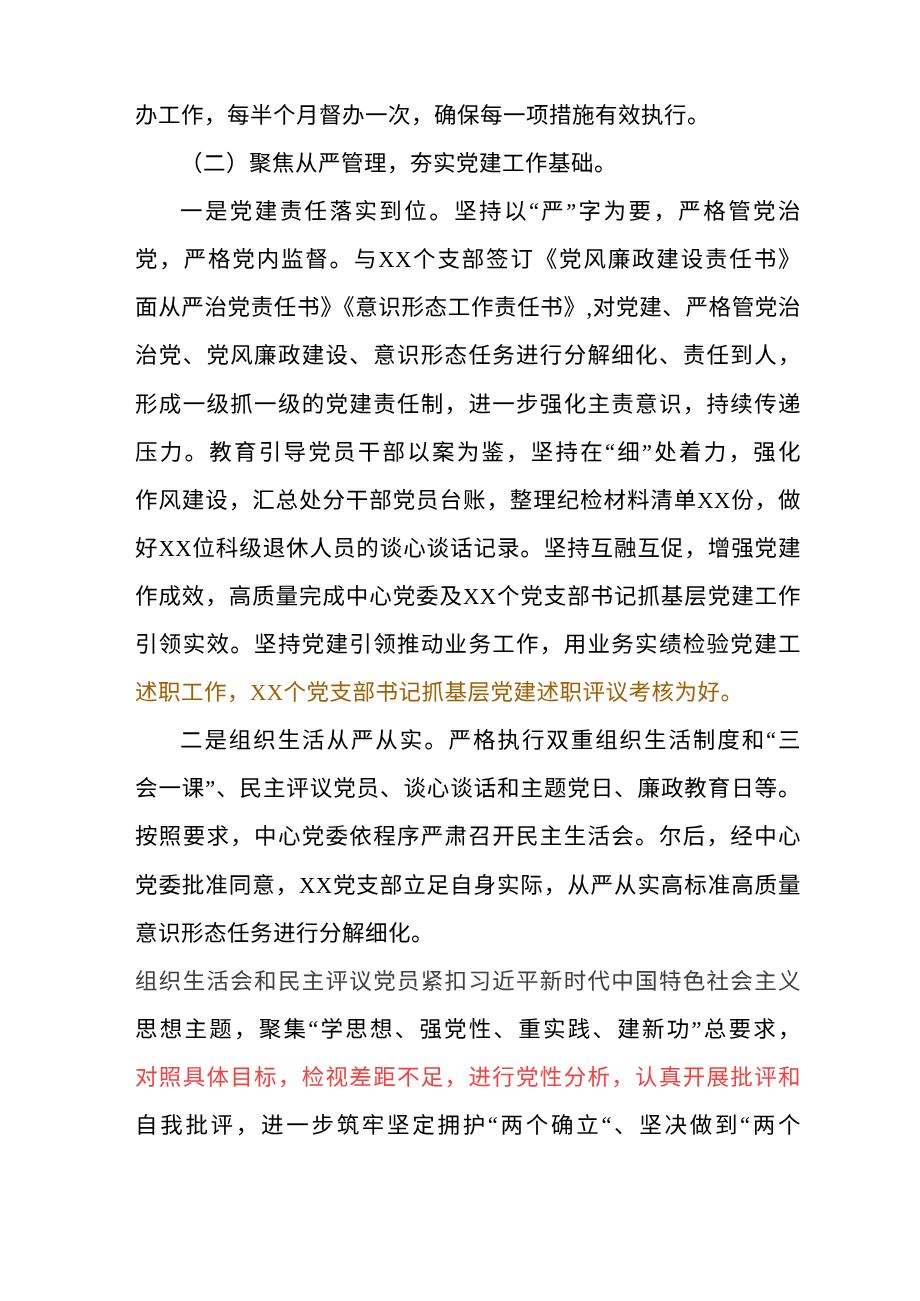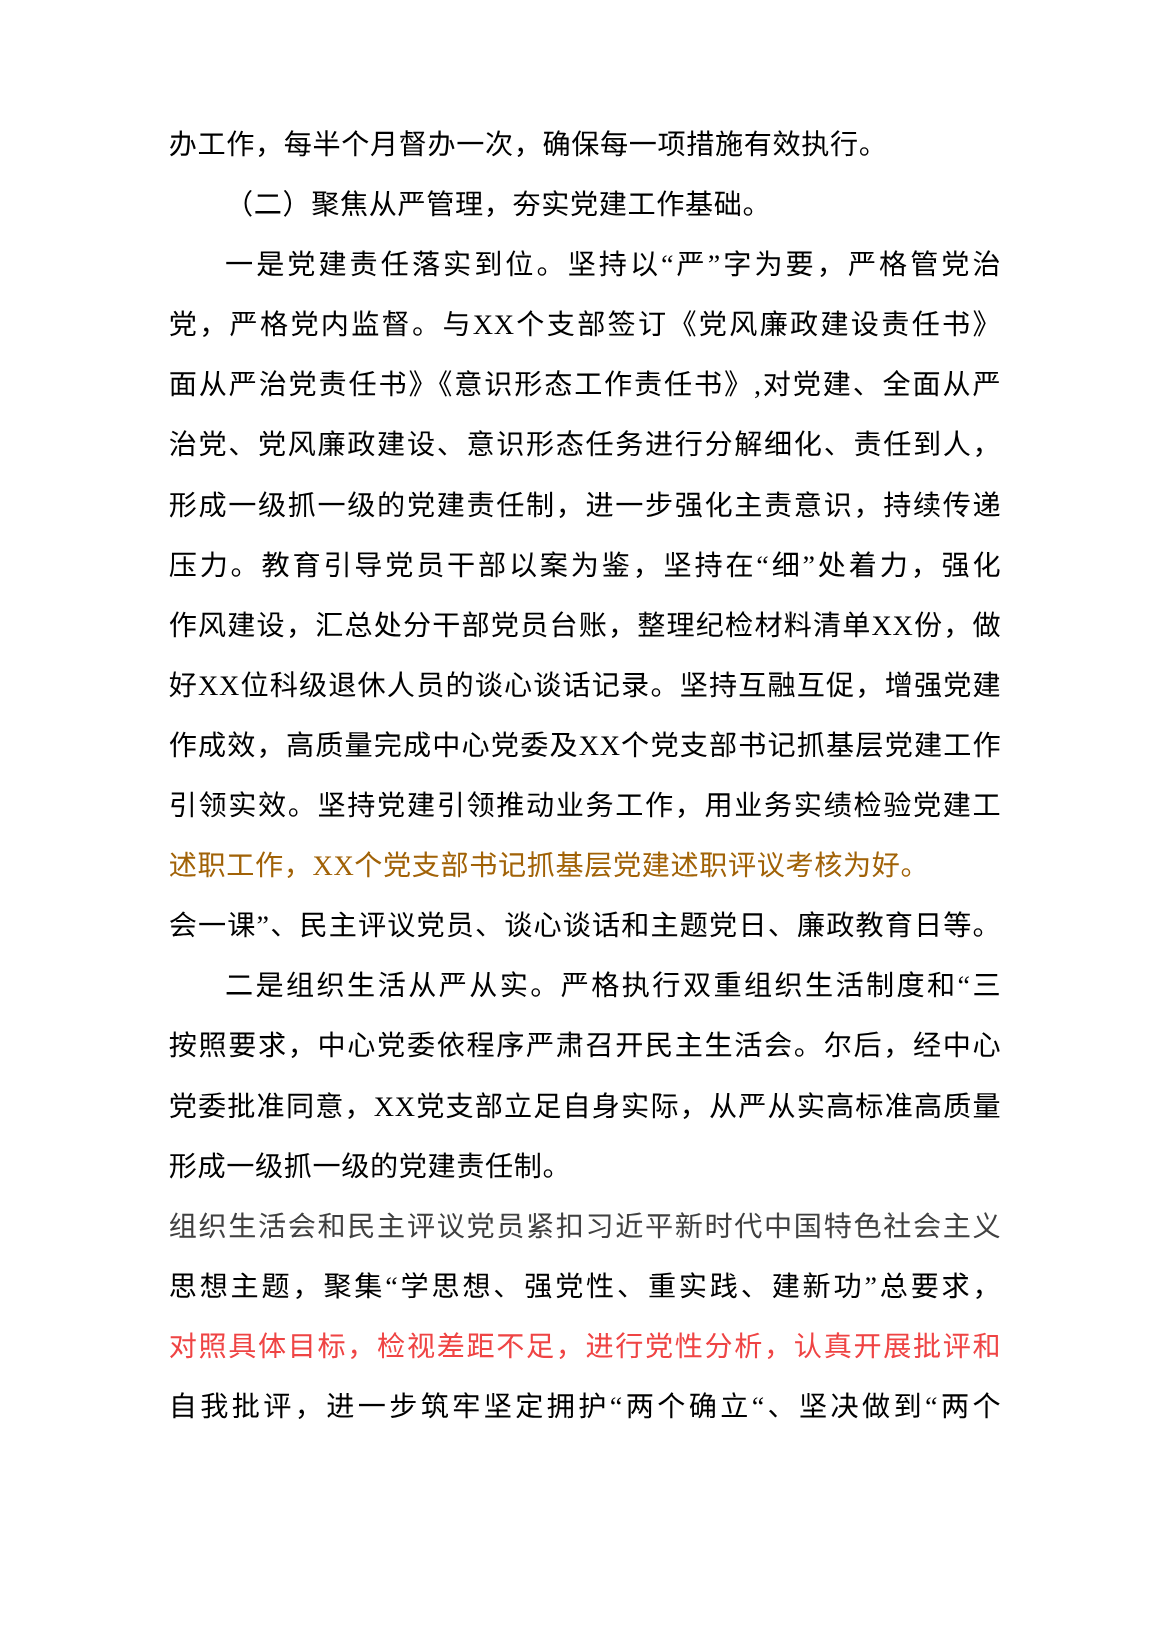--- a/index.html
+++ b/index.html
@@ -46,32 +46,32 @@
 </head>
 <body style="background: rgb(255, 255, 255);">
 
 <main class="page">
   <div class="text-block">
 
   <div class="line flush" style="color: rgb(0, 0, 0);">办工作，每半个月督办一次，确保每一项措施有效执行。</div>
       <div class="line indent flush" style="color: rgb(0, 0, 0);">（二）聚焦从严管理，夯实党建工作基础。</div>
       <div class="line indent" style="color: rgb(0, 0, 0);">一是党建责任落实到位。坚持以“严”字为要，严格管党治</div>
       <div class="line" style="color: rgb(0, 0, 0);">党，严格党内监督。与XX个支部签订《党风廉政建设责任书》《全</div>
-      <div class="line" style="color: rgb(0, 0, 0);">面从严治党责任书》《意识形态工作责任书》,对党建、全面从严</div>
+      <div class="line" style="color: rgb(0, 0, 0);">面从严治党责任书》《意识形态工作责任书》,对党建、严格管党治</div>
       <div class="line" style="color: rgb(0, 0, 0);">治党、党风廉政建设、意识形态任务进行分解细化、责任到人，</div>
       <div class="line" style="color: rgb(0, 0, 0);">形成一级抓一级的党建责任制，进一步强化主责意识，持续传递</div>
       <div class="line" style="color: rgb(0, 0, 0);">压力。教育引导党员干部以案为鉴，坚持在“细”处着力，强化</div>
       <div class="line" style="color: rgb(0, 0, 0);">作风建设，汇总处分干部党员台账，整理纪检材料清单XX份，做</div>
       <div class="line" style="color: rgb(0, 0, 0);">好XX位科级退休人员的谈心谈话记录。坚持互融互促，增强党建</div>
       <div class="line" style="color: rgb(0, 0, 0);">作成效，高质量完成中心党委及XX个党支部书记抓基层党建工作</div>
       <div class="line" style="color: rgb(0, 0, 0);">引领实效。坚持党建引领推动业务工作，用业务实绩检验党建工</div>
       <div class="line flush" style="color: #a16207;">述职工作，XX个党支部书记抓基层党建述职评议考核为好。</div>
+      <div class="line indent" style="color: rgb(0, 0, 0);">二是组织生活从严从实。严格执行双重组织生活制度和“三</div>
       <div class="line" style="color: rgb(0, 0, 0);">会一课”、民主评议党员、谈心谈话和主题党日、廉政教育日等。</div>
-      <div class="line indent" style="color: rgb(0, 0, 0);">二是组织生活从严从实。严格执行双重组织生活制度和“三</div>
       <div class="line" style="color: rgb(0, 0, 0);">按照要求，中心党委依程序严肃召开民主生活会。尔后，经中心</div>
       <div class="line" style="color: rgb(0, 0, 0);">党委批准同意，XX党支部立足自身实际，从严从实高标准高质量</div>
-      <div class="line flush" style="color: rgb(0, 0, 0);">形成一级抓一级的党建责任制。</div>
+      <div class="line flush" style="color: rgb(0, 0, 0);">意识形态任务进行分解细化。</div>
       <div class="line" style="color: #404040;">组织生活会和民主评议党员紧扣习近平新时代中国特色社会主义</div>
       <div class="line" style="color: rgb(0, 0, 0);">思想主题，聚集“学思想、强党性、重实践、建新功”总要求，</div>
       <div class="line" style="color: #ef4444;">对照具体目标，检视差距不足，进行党性分析，认真开展批评和</div>
       <div class="line" style="color: rgb(0, 0, 0);">自我批评，进一步筑牢坚定拥护“两个确立“、坚决做到“两个</div>
     </div>
 </main>
 
 </body></html>

